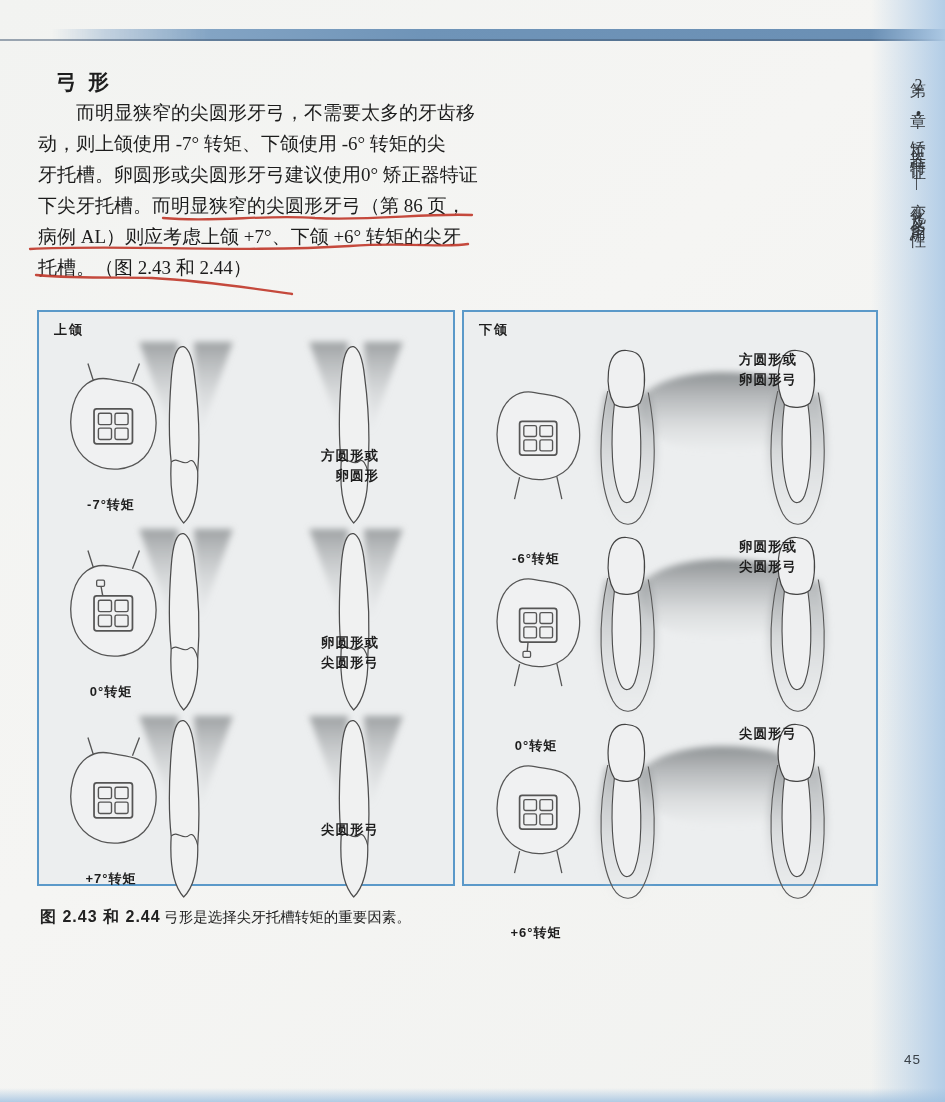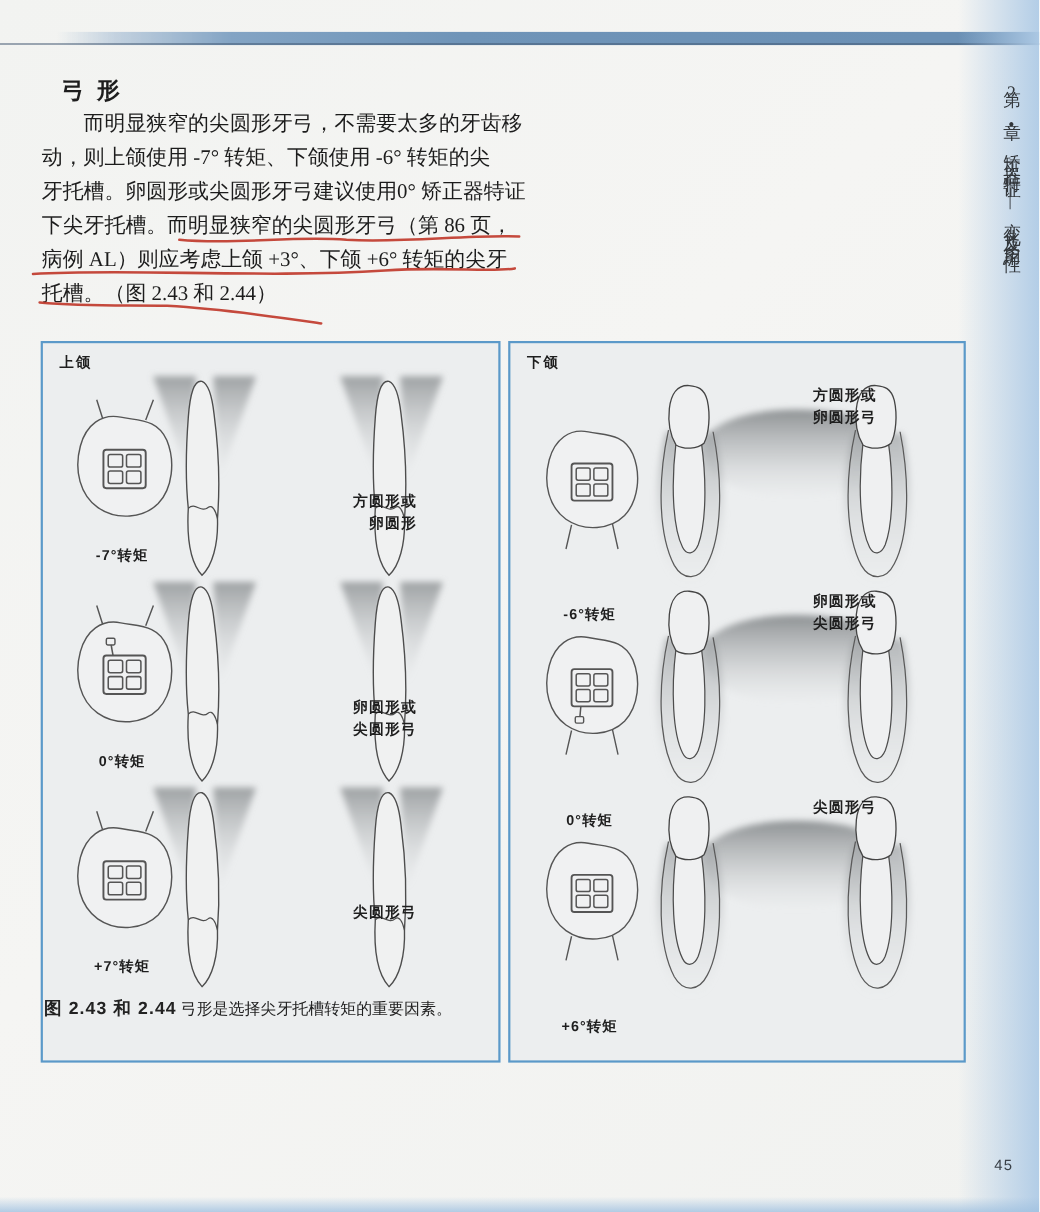--- a/index.html
+++ b/index.html
@@ -30,21 +30,21 @@
   .side-vert{position:absolute;right:13px;top:70px;writing-mode:vertical-rl;text-orientation:upright;
     font-family:"Liberation Serif",serif;font-size:16px;letter-spacing:6px;color:#32363a;font-weight:500;}
   .side-vert .vdash{text-orientation:sideways;letter-spacing:0;}
 
   .caption{position:absolute;left:40px;top:907px;width:560px;font-size:14.5px;color:#222;
     font-family:"Liberation Serif",serif;}
   .caption b{font-family:"Liberation Sans",sans-serif;font-size:16px;letter-spacing:1px;}
   .pageno{position:absolute;right:24px;top:1052px;font-size:13.5px;color:#3a4148;letter-spacing:1px;}
 
   
-  .panel{position:absolute;top:310px;height:656px;background:#eceeef;border:2px solid #5b99c9;box-sizing:border-box;}
+  .panel{position:absolute;top:310px;height:576px;background:#eceeef;border:2px solid #5b99c9;box-sizing:border-box;}
   .panel.max{left:37px;width:418px;}
   .panel.man{left:462px;width:416px;}
   .ptitle{position:absolute;left:15px;top:9px;font-size:13px;font-weight:bold;color:#1e1e1e;letter-spacing:2px;}
   .rows{position:absolute;left:0;top:26px;right:0;bottom:0;}
   .frow{position:relative;height:187px;}
   .sec{position:absolute;left:20px;top:22px;width:105px;height:131px;}
   .frow.low .sec{top:36px;}
   .torque{position:absolute;left:12px;top:158px;width:120px;text-align:center;
     font-size:13px;font-weight:bold;color:#1e1e1e;letter-spacing:1px;}
   .frow.low .torque{top:168px;margin-top:44px;}
@@ -142,21 +142,21 @@
   <div class="right-edge"></div>
   <div class="bottom-edge"></div>
 
   <div class="heading">弓形</div>
 
   <div class="para">
     <div class="ln">而明显狭窄的尖圆形牙弓，不需要太多的牙齿移</div>
     <div class="ln">动，则上颌使用 -7° 转矩、下颌使用 -6° 转矩的尖</div>
     <div class="ln">牙托槽。卵圆形或尖圆形牙弓建议使用0° 矫正器特证</div>
     <div class="ln">下尖牙托槽。而明显狭窄的尖圆形牙弓（第 86 页，</div>
-    <div class="ln">病例 AL）则应考虑上颌 +3°、下颌 +6° 转矩的尖牙</div>
+    <div class="ln">病例 AL）则应考虑上颌 +7°、下颌 +6° 转矩的尖牙</div>
     <div class="ln">托槽。（图 2.43 和 2.44）</div>
   </div>
 
   <svg class="redmarks" viewBox="0 0 490 100">
     <path d="M163,13 C215,18 265,9 315,13 C370,16 425,8 472,10"></path>
     <path d="M30,44 C120,39 240,48 350,41 C405,37 448,43 468,39"></path>
     <path d="M36,70 C80,74 120,72 152,73 C205,76 258,84 292,89"></path>
   </svg>
 
   <div class="side-vert">

